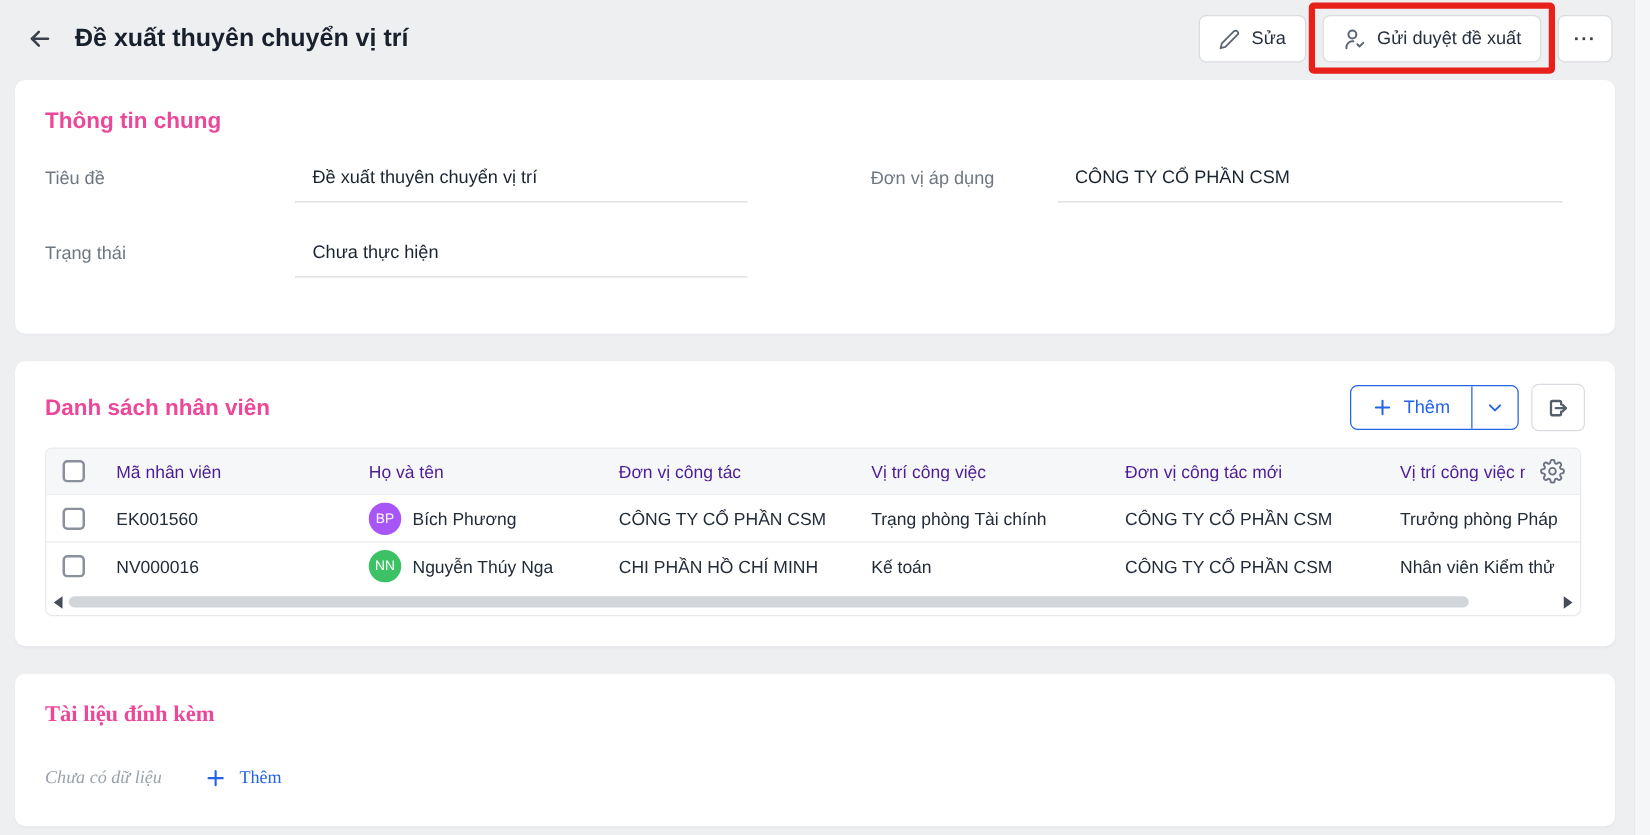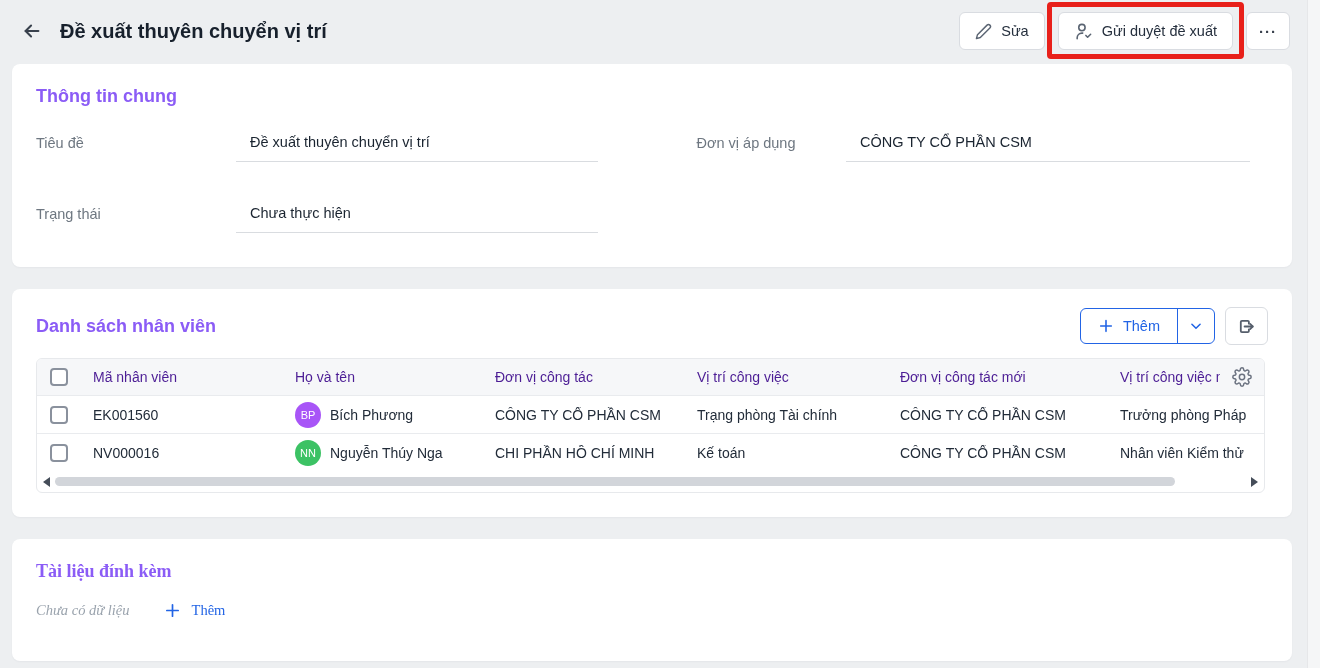--- a/index.html
+++ b/index.html
@@ -32,24 +32,24 @@
     position:absolute; left:-11px; right:-11px; top:-10px; bottom:-9px;
     border:5px solid #e8201a; border-radius:4px; pointer-events:none; z-index:5;
   }
 
   
   .card {
     background:#ffffff; border-radius:8px;
     margin-left:12px; width:1280px;
     box-shadow:0 1px 2px rgba(25,35,50,0.04);
   }
-  .card h2 { font-size:18px; font-weight:700; color:#8b5cf6; }
+  .card h2 { font-size:18px; font-weight:700; color:#ec4899; }
 
   .card-info { margin-top:2px; height:203px; padding:22px 24px 0 24px; }
-  .info-fields { margin-top:25px; display:flex; flex-direction:column; gap:41px; }
+  .info-fields { margin-top:25px; display:flex; flex-direction:column; gap:30px; }
   .field-row { display:flex; align-items:flex-start; }
   .f-label { font-size:14.5px; color:#6e7781; padding-top:3px; }
   .f-label.left { width:200px; }
   .f-label.right { width:200px;text-align:center; }
   .f-value {
     font-size:14.5px; font-weight:500; color:#1a2430;
     border-bottom:1px solid #d9dce0; padding:2px 0 11px 14px;
   }
   .f-value.left { width:362px; }
   .f-value.right { width:404px; }
@@ -99,21 +99,21 @@
 
   .hscroll { display:flex; align-items:center; height:21px; padding:0 6px; }
   .scroll-arrow { width:0; height:0; cursor:pointer; }
   .arrow-left  { border-top:5px solid transparent; border-bottom:5px solid transparent; border-right:7px solid #454d59; }
   .arrow-right { border-top:5px solid transparent; border-bottom:5px solid transparent; border-left:7px solid #454d59; }
   .scroll-track { flex:1; height:9px; margin:0 5px; position:relative; }
   .scroll-thumb { position:absolute; left:0; top:0; height:9px; width:94%; background:#d2d5da; border-radius:5px; cursor:pointer; }
 
   
   .card-attach { margin-top:22px; height:122px; padding:22px 24px 0 24px;font-family:Liberation Serif, serif; }
-  .attach-row { margin-top:20px; display:flex; align-items:center; gap:34px; }
+  .attach-row { margin-top:32px; display:flex; align-items:center; gap:34px; }
   .empty-text { font-size:14.5px; font-style:italic; color:#9aa3ad; }
   .add-link { display:flex; align-items:center; gap:11px; font-size:14.5px; color:#2264e5; cursor:pointer; }
 
   
   .vscrollbar {
     position:absolute; top:0; right:0; width:13px; height:668px;
     background:#f5f6f7; border-left:1px solid #e6e7e9;
   }
   svg { display:block; }
 </style>

